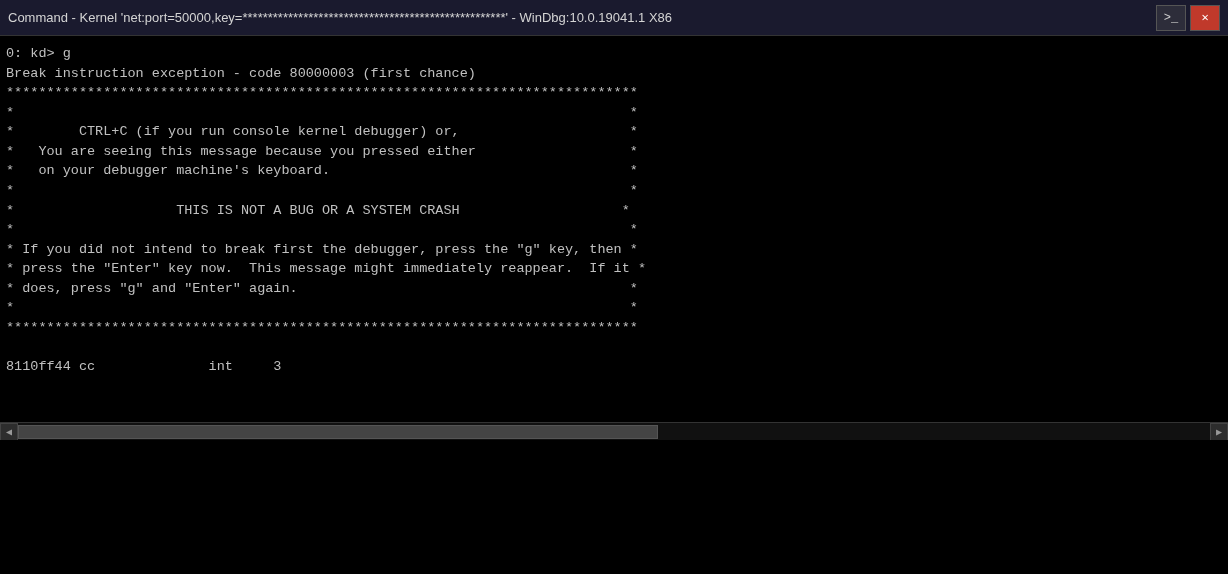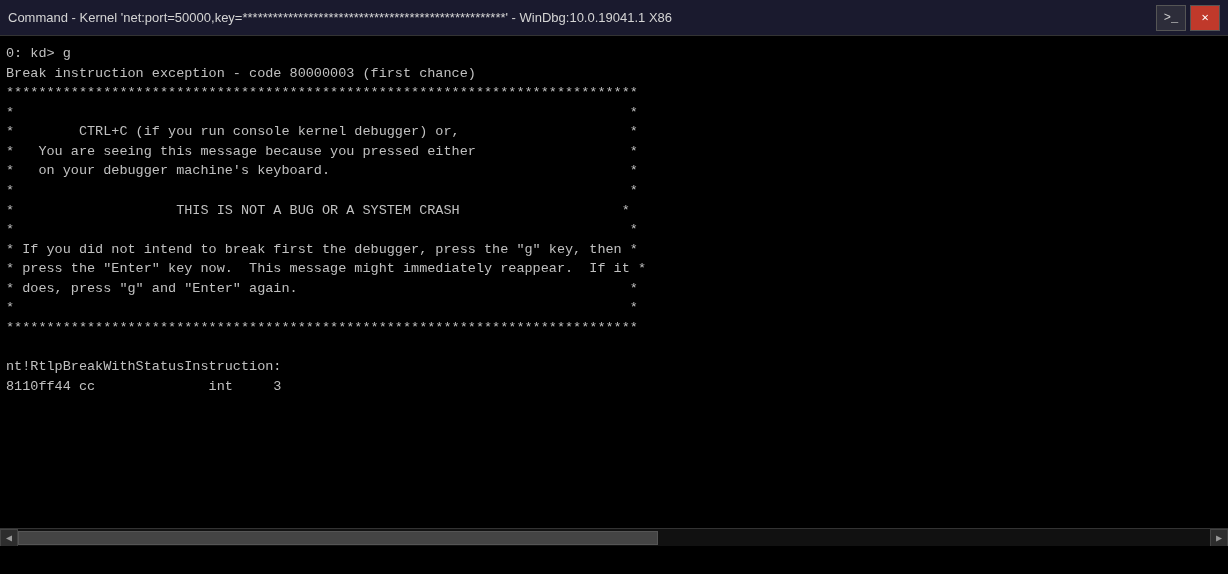--- a/index.html
+++ b/index.html
@@ -53,21 +53,21 @@
 
     .title-btn.close {
       background: #c0392b;
       color: #fff;
     }
 
     
     .window {
       display: flex;
       flex-direction: column;
-      height: 546px;
+      height: 440px;
     }
 
     
     .terminal {
       background: #000;
       color: #c0c0c0;
       flex: 1;
       display: flex;
       flex-direction: column;
       overflow: hidden;
@@ -203,21 +203,20 @@
         <div class="terminal-line">*   on your debugger machine's keyboard.                                     *</div>
         <div class="terminal-line">*                                                                            *</div>
         <div class="terminal-line">*                    THIS IS NOT A BUG OR A SYSTEM CRASH                    *</div>
         <div class="terminal-line">*                                                                            *</div>
         <div class="terminal-line">* If you did not intend to break first the debugger, press the "g" key, then *</div>
         <div class="terminal-line">* press the "Enter" key now.  This message might immediately reappear.  If it *</div>
         <div class="terminal-line">* does, press "g" and "Enter" again.                                         *</div>
         <div class="terminal-line">*                                                                            *</div>
         <div class="terminal-line">******************************************************************************</div>
         <div class="terminal-line">&nbsp;</div>
-        <div class="terminal-line">nt!RtlpBreakWithStatusInstruction:</div>
         <div class="terminal-line">8110ff44 cc              int     3</div>
       </div>
 
     <div class="h-scrollbar-container">
       <div class="h-scroll-left-btn">◀</div>
       <div class="h-scroll-track">
         <div class="h-scroll-thumb"></div>
       </div>
       <div class="h-scroll-right-btn">▶</div>
     </div>

